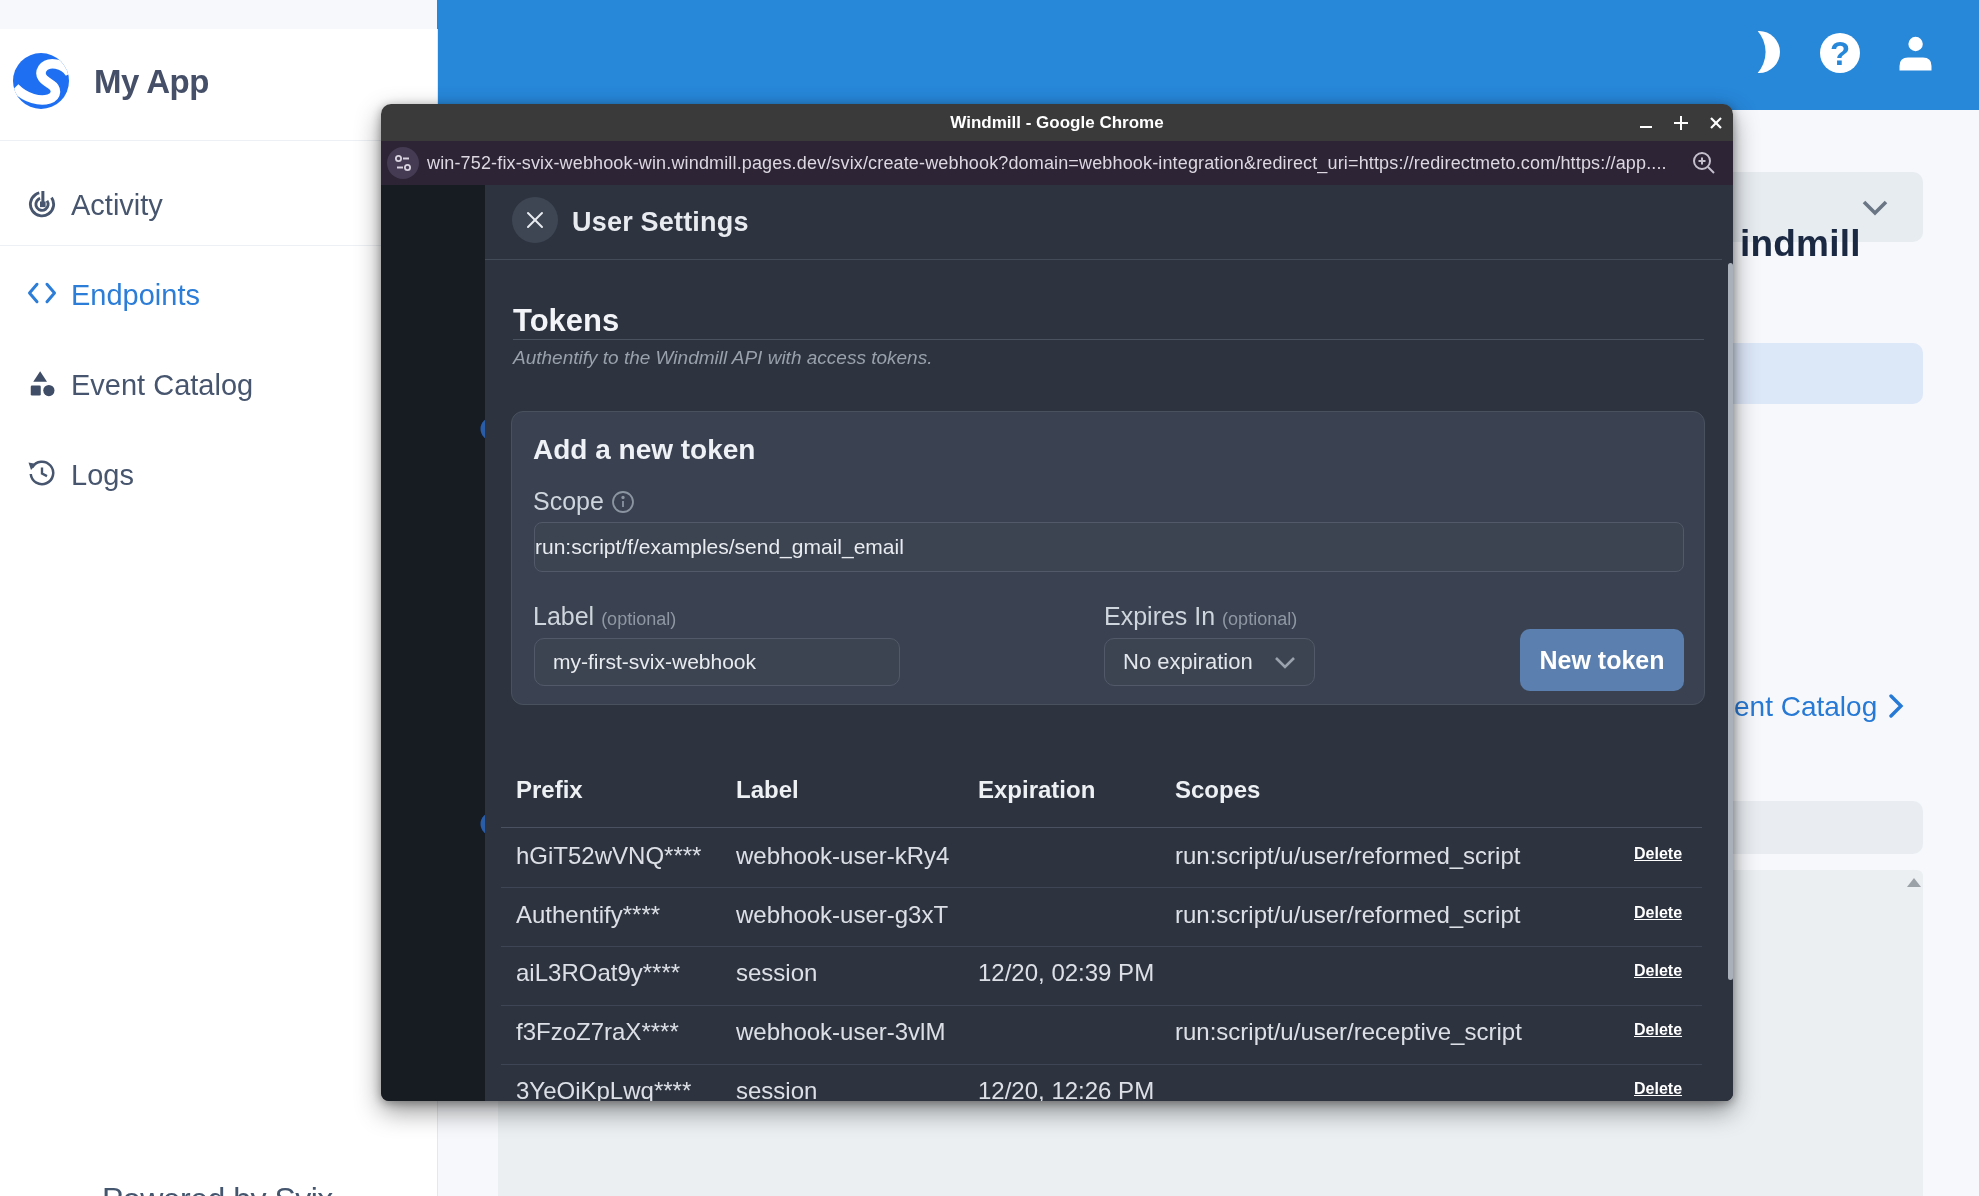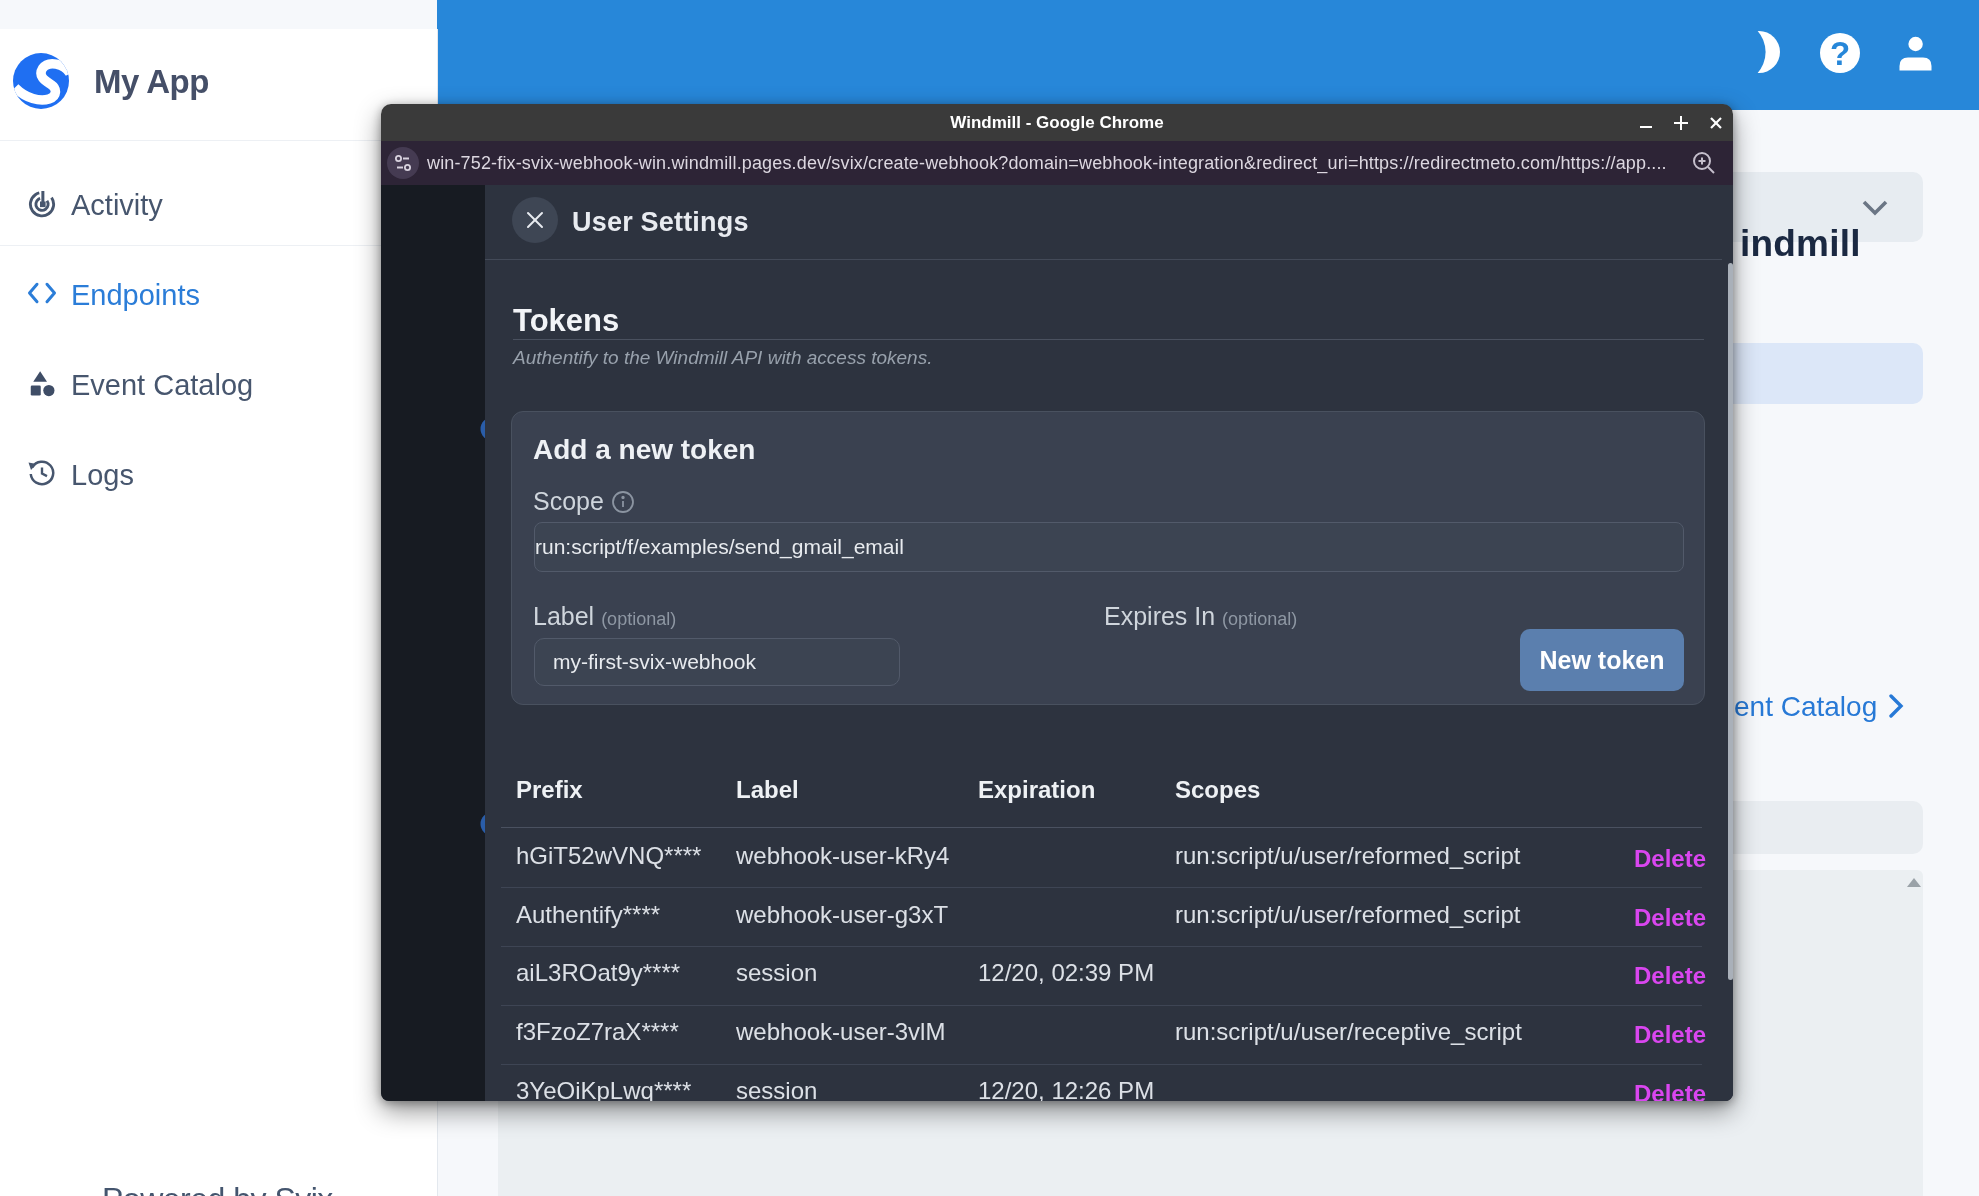--- a/index.html
+++ b/index.html
@@ -55,21 +55,21 @@
   #labelinput { left:22px; top:226px; width:366px; height:48px; background:#3c4452; border:1px solid #525a6a; border-radius:10px;
                 line-height:46px; padding-left:18px; font-size:21px; color:#e8ebef; }
   #expireslabel { left:592px; top:190px; font-size:25px; color:#cfd5dc; }
   #select { left:592px; top:226px; width:211px; height:48px; background:#3c4452; border:1px solid #525a6a; border-radius:10px;
             line-height:46px; padding-left:18px; font-size:22px; color:#e3e7ec; }
   #newtoken { left:1008px; top:217px; width:164px; height:62px; background:#5b7fae; border-radius:10px;
               line-height:62px; text-align:center; color:#ffffff; font-weight:bold; font-size:25px; }
   .opt { font-size:18px; color:#8e97a3; font-weight:normal; }
   .thead { position:absolute; font-size:24px; font-weight:bold; color:#eef1f4; }
   .tcell { position:absolute; font-size:24px; color:#dce0e6; }
-  .tdel  { position:absolute; font-size:24px; font-weight:bold; color:#d946ef; }
+  .tdel  { position:absolute; font-size:16px; font-weight:bold; color:#ffffff; text-decoration:underline; }
   .rowline { position:absolute; left:16px; width:1201px; height:1px; background:#3e4554; }
 
   
   #scrolltrack { left:1341px; top:0; width:11px; height:943px; background:#2d333f; }
   #scrollthumb { left:1347px; top:78px; width:5px; height:717px; background:#a9b0b9; border-radius:3px; }
 
   svg { display:block; }
 </style>
 </head>
 <body>
@@ -225,20 +225,25 @@
             <svg class="abs" style="left:78px;top:3px;" width="24" height="24" viewBox="0 0 24 24" fill="none" stroke="#8b94a1" stroke-width="1.8">
               <circle cx="12" cy="12" r="10"></circle>
               <line x1="12" y1="11" x2="12" y2="17"></line>
               <circle cx="12" cy="7.5" r="0.8" fill="#8b94a1"></circle>
             </svg>
           </div>
           <div class="abs" id="scopeinput">run:script/f/examples/send_gmail_email</div>
           <div class="abs" id="labellabel">Label <span class="opt">(optional)</span></div>
           <div class="abs" id="labelinput">my-first-svix-webhook</div>
           <div class="abs" id="expireslabel">Expires In <span class="opt">(optional)</span></div>
+          <div class="abs" id="select">No expiration
+            <svg class="abs" style="left:168px;top:17px;" width="24" height="14" viewBox="0 0 24 14" fill="none" stroke="#9aa2ae" stroke-width="2.6">
+              <path d="M 3 2 L 12 11 L 21 2"></path>
+            </svg>
+          </div>
           <div class="abs" id="newtoken">New token</div>
         </div>
 
         <div class="thead" style="left:31px;top:591px;">Prefix</div>
         <div class="thead" style="left:251px;top:591px;">Label</div>
         <div class="thead" style="left:493px;top:591px;">Expiration</div>
         <div class="thead" style="left:690px;top:591px;">Scopes</div>
         <div class="rowline" style="top:642px;background:#4a5160;"></div>
 
         <div class="tcell" style="left:31px;top:657px;">hGiT52wVNQ****</div>

